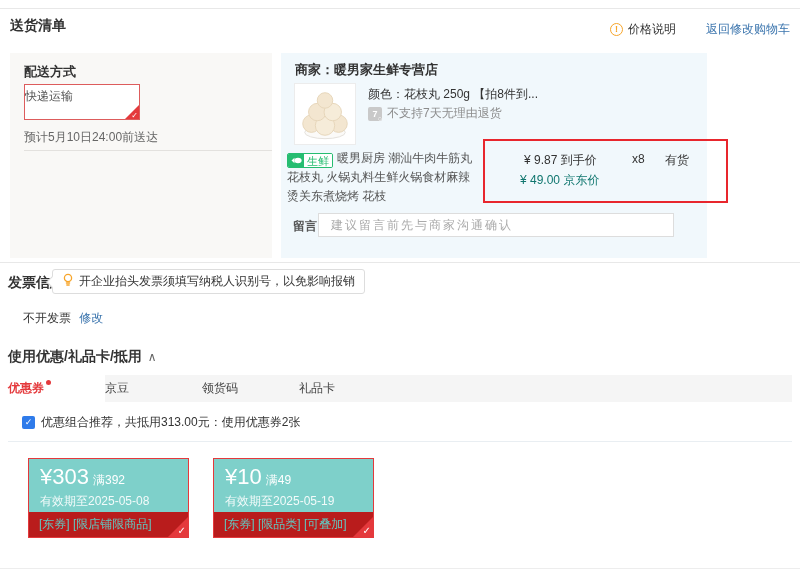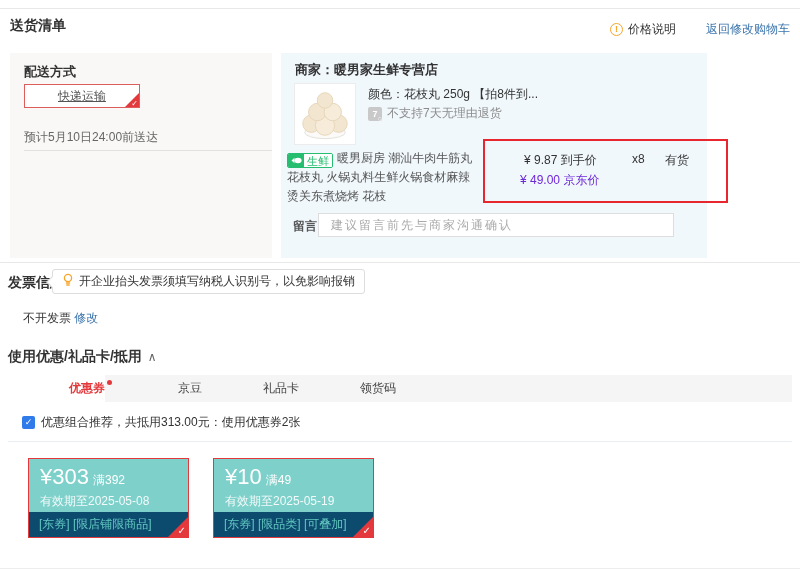--- a/index.html
+++ b/index.html
@@ -17,22 +17,22 @@
   .price-note { display:flex; align-items:center; gap:5px; cursor:pointer; color:#333; }
   .info-icon { width:13px; height:13px; border:1px solid #f7a52a; border-radius:50%; color:#f7a52a;
     font-size:9px; font-weight:bold; line-height:11px; text-align:center; display:inline-block; }
   .back-link { color:#3a74ad; cursor:pointer; }
 
   
   .left-panel { position:absolute; left:10px; top:53px; width:262px; height:205px; background:#f9f8f6; }
   .right-panel { position:absolute; left:281px; top:53px; width:426px; height:205px; background:#f1f8fc; }
 
   .ship-label { position:absolute; left:14px; top:10px; font-weight:bold; font-size:13px; }
-  .ship-btn { position:absolute; left:14px; top:31px; width:116px; height:24px; background:#fff;
-    border:1px solid #dd5c5c; text-align:center; line-height:22px; color:#555; cursor:pointer;text-decoration:underline; }
+  .ship-btn { position:absolute; left:14px; top:31px; width:116px; height:36px; background:#fff;
+    border:1px solid #dd5c5c; text-align:left; line-height:22px; color:#555; cursor:pointer; }
   .corner { position:absolute; right:0; bottom:0; width:0; height:0; border-style:solid; }
   .corner-sm { border-width:0 0 14px 14px; border-color:transparent transparent #e4393c transparent; }
   .corner-lg { border-width:0 0 20px 20px; border-color:transparent transparent #e4393c transparent; }
   .corner-check { position:absolute; right:1px; bottom:-2px; color:#fff; font-size:8px; line-height:10px; }
   .corner-check-lg { position:absolute; right:2px; bottom:0px; color:#fff; font-size:10px; line-height:12px; }
   .ship-eta { position:absolute; left:14px; top:76px; color:#666; }
   .ship-divider { position:absolute; left:14px; right:0; top:97px; height:1px; background:#e3e1de; }
 
   .merchant-label { position:absolute; left:14px; top:8px; font-weight:bold; font-size:13px; }
   .product-img { position:absolute; left:13px; top:30px; width:62px; height:62px; background:#fff;
@@ -45,57 +45,57 @@
   .title-block { position:absolute; left:6px; top:96px; width:192px; line-height:19px; color:#555; }
   .fresh-badge { display:inline-flex; align-items:center; height:15px; border:1px solid #26bd71;
     border-radius:2px; overflow:hidden; vertical-align:-3px; margin-right:4px; }
   .fresh-badge .fb-ic { background:#26bd71; width:16px; height:15px; display:inline-flex; align-items:center; justify-content:center; }
   .fresh-badge .fb-tx { background:#fff; color:#26bd71; font-size:11px; padding:14px 3px; line-height:14px; }
 
   .anno-box { position:absolute; left:202px; top:86px; width:245px; height:64px; border:2px solid #e8262d; }
   .price-line1 { position:absolute; left:243px; top:99px; color:#333; }
   .price-qty { position:absolute; left:351px; top:99px; color:#333; }
   .price-stock { position:absolute; left:384px; top:99px; color:#333; }
-  .price-line2 { position:absolute; left:239px; top:119px; color:#6d28d9;text-align:center; }
+  .price-line2 { position:absolute; left:239px; top:119px; color:#0f766e;text-align:center; }
 
   .msg-label { position:absolute; left:12px; top:165px; color:#555; font-weight:bold; }
   .msg-input { position:absolute; left:37px; top:160px; width:356px; height:24px; border:1px solid #ddd;
     background:#fff; padding:0 12px; font-size:12px; font-family:inherit; color:#333; }
   .msg-input::placeholder { color:#aaa; letter-spacing:2px; }
 
   
   .invoice-label { position:absolute; left:8px; top:274px; font-weight:bold; font-size:14px; }
   .bubble { position:absolute; left:52px; top:269px; height:25px; background:#fff; border:1px solid #ddd;
     border-radius:3px; display:flex; align-items:center; gap:5px; padding:4px 9px; }
   .bubble-arrow { position:absolute; left:-5px; top:8px; width:8px; height:8px; background:#fff;
     border-left:1px solid #ddd; border-bottom:1px solid #ddd; transform:rotate(45deg); }
   .invoice-row { position:absolute; left:23px; top:310px; }
-  .modify-link { color:#3a74ad; cursor:pointer; }
+  .modify-link { color:#3a74ad; cursor:pointer; margin-left:5px; }
 
   
   .disc-label { position:absolute; left:8px; top:348px; font-weight:bold; font-size:14px; }
   .chevron { font-weight:normal; color:#666; font-size:12px; margin-left:6px; cursor:pointer; }
   .tabbar { position:absolute; left:8px; right:8px; top:375px; height:27px; background:#f5f5f5; display:flex; }
-  .tab { width:97px; text-align:right; line-height:27px; color:#444; cursor:pointer; position:relative; }
+  .tab { width:97px; text-align:left; line-height:27px; color:#444; cursor:pointer; position:relative; }
   .tab.active { background:#fff; color:#e4393c; font-weight:bold; }
   .red-dot { position:absolute; width:5px; height:5px; border-radius:50%; background:#e4393c; top:5px; margin-left:2px; }
 
   .combo-row { position:absolute; left:22px; top:414px; display:flex; align-items:center; gap:6px; }
   .checkbox { width:13px; height:13px; background:#2f7bea; border-radius:2px; color:#fff; font-size:9px;
     line-height:13px; text-align:center; cursor:pointer; }
   .combo-divider { position:absolute; left:8px; right:8px; top:441px; height:1px; background:#e9eef2; }
 
   
   .coupon { position:absolute; top:458px; width:161px; height:80px; border:1px solid #e4393c; cursor:pointer; }
   .coupon-1 { left:28px; } .coupon-2 { left:213px; }
   .c-top { position:absolute; left:0; right:0; top:0; height:54px; background:#7ed0ca; color:#fff; }
   .c-amount { position:absolute; left:11px; top:5px; font-size:22px; }
   .c-cond { font-size:12px; margin-left:4px; }
   .c-valid { position:absolute; left:11px; top:34px; color:rgba(255,255,255,0.9); }
-  .c-foot { position:absolute; left:0; right:0; bottom:0; height:25px; background:#0c4a6e; color:#62c7c0;
+  .c-foot { position:absolute; left:0; right:0; bottom:0; height:25px; background:#b91c1c; color:#62c7c0;
     line-height:25px; padding-left:10px; }
 </style>
 </head>
 <body>
 
 <div class="page">
   <div class="hr top-divider"></div>
 
   <div class="page-title">送货清单</div>
   <div class="header-right">
@@ -193,24 +193,24 @@
   </div>
 
   <div class="tabbar">
     <div class="tab active">
       <span>优惠券</span><span class="red-dot"></span>
     </div>
     <div class="tab">
       <span>京豆</span>
     </div>
     <div class="tab">
+      <span>领货码</span>
+    </div>
+    <div class="tab">
       <span>礼品卡</span>
-    </div>
-    <div class="tab">
-      <span>领货码</span>
     </div>
   </div>
 
   <div class="combo-row">
     <span class="checkbox">✓</span>
     <span>优惠组合推荐，共抵用313.00元：使用优惠券2张</span>
   </div>
   <div class="combo-divider"></div>
 
   <div class="coupon coupon-1">

